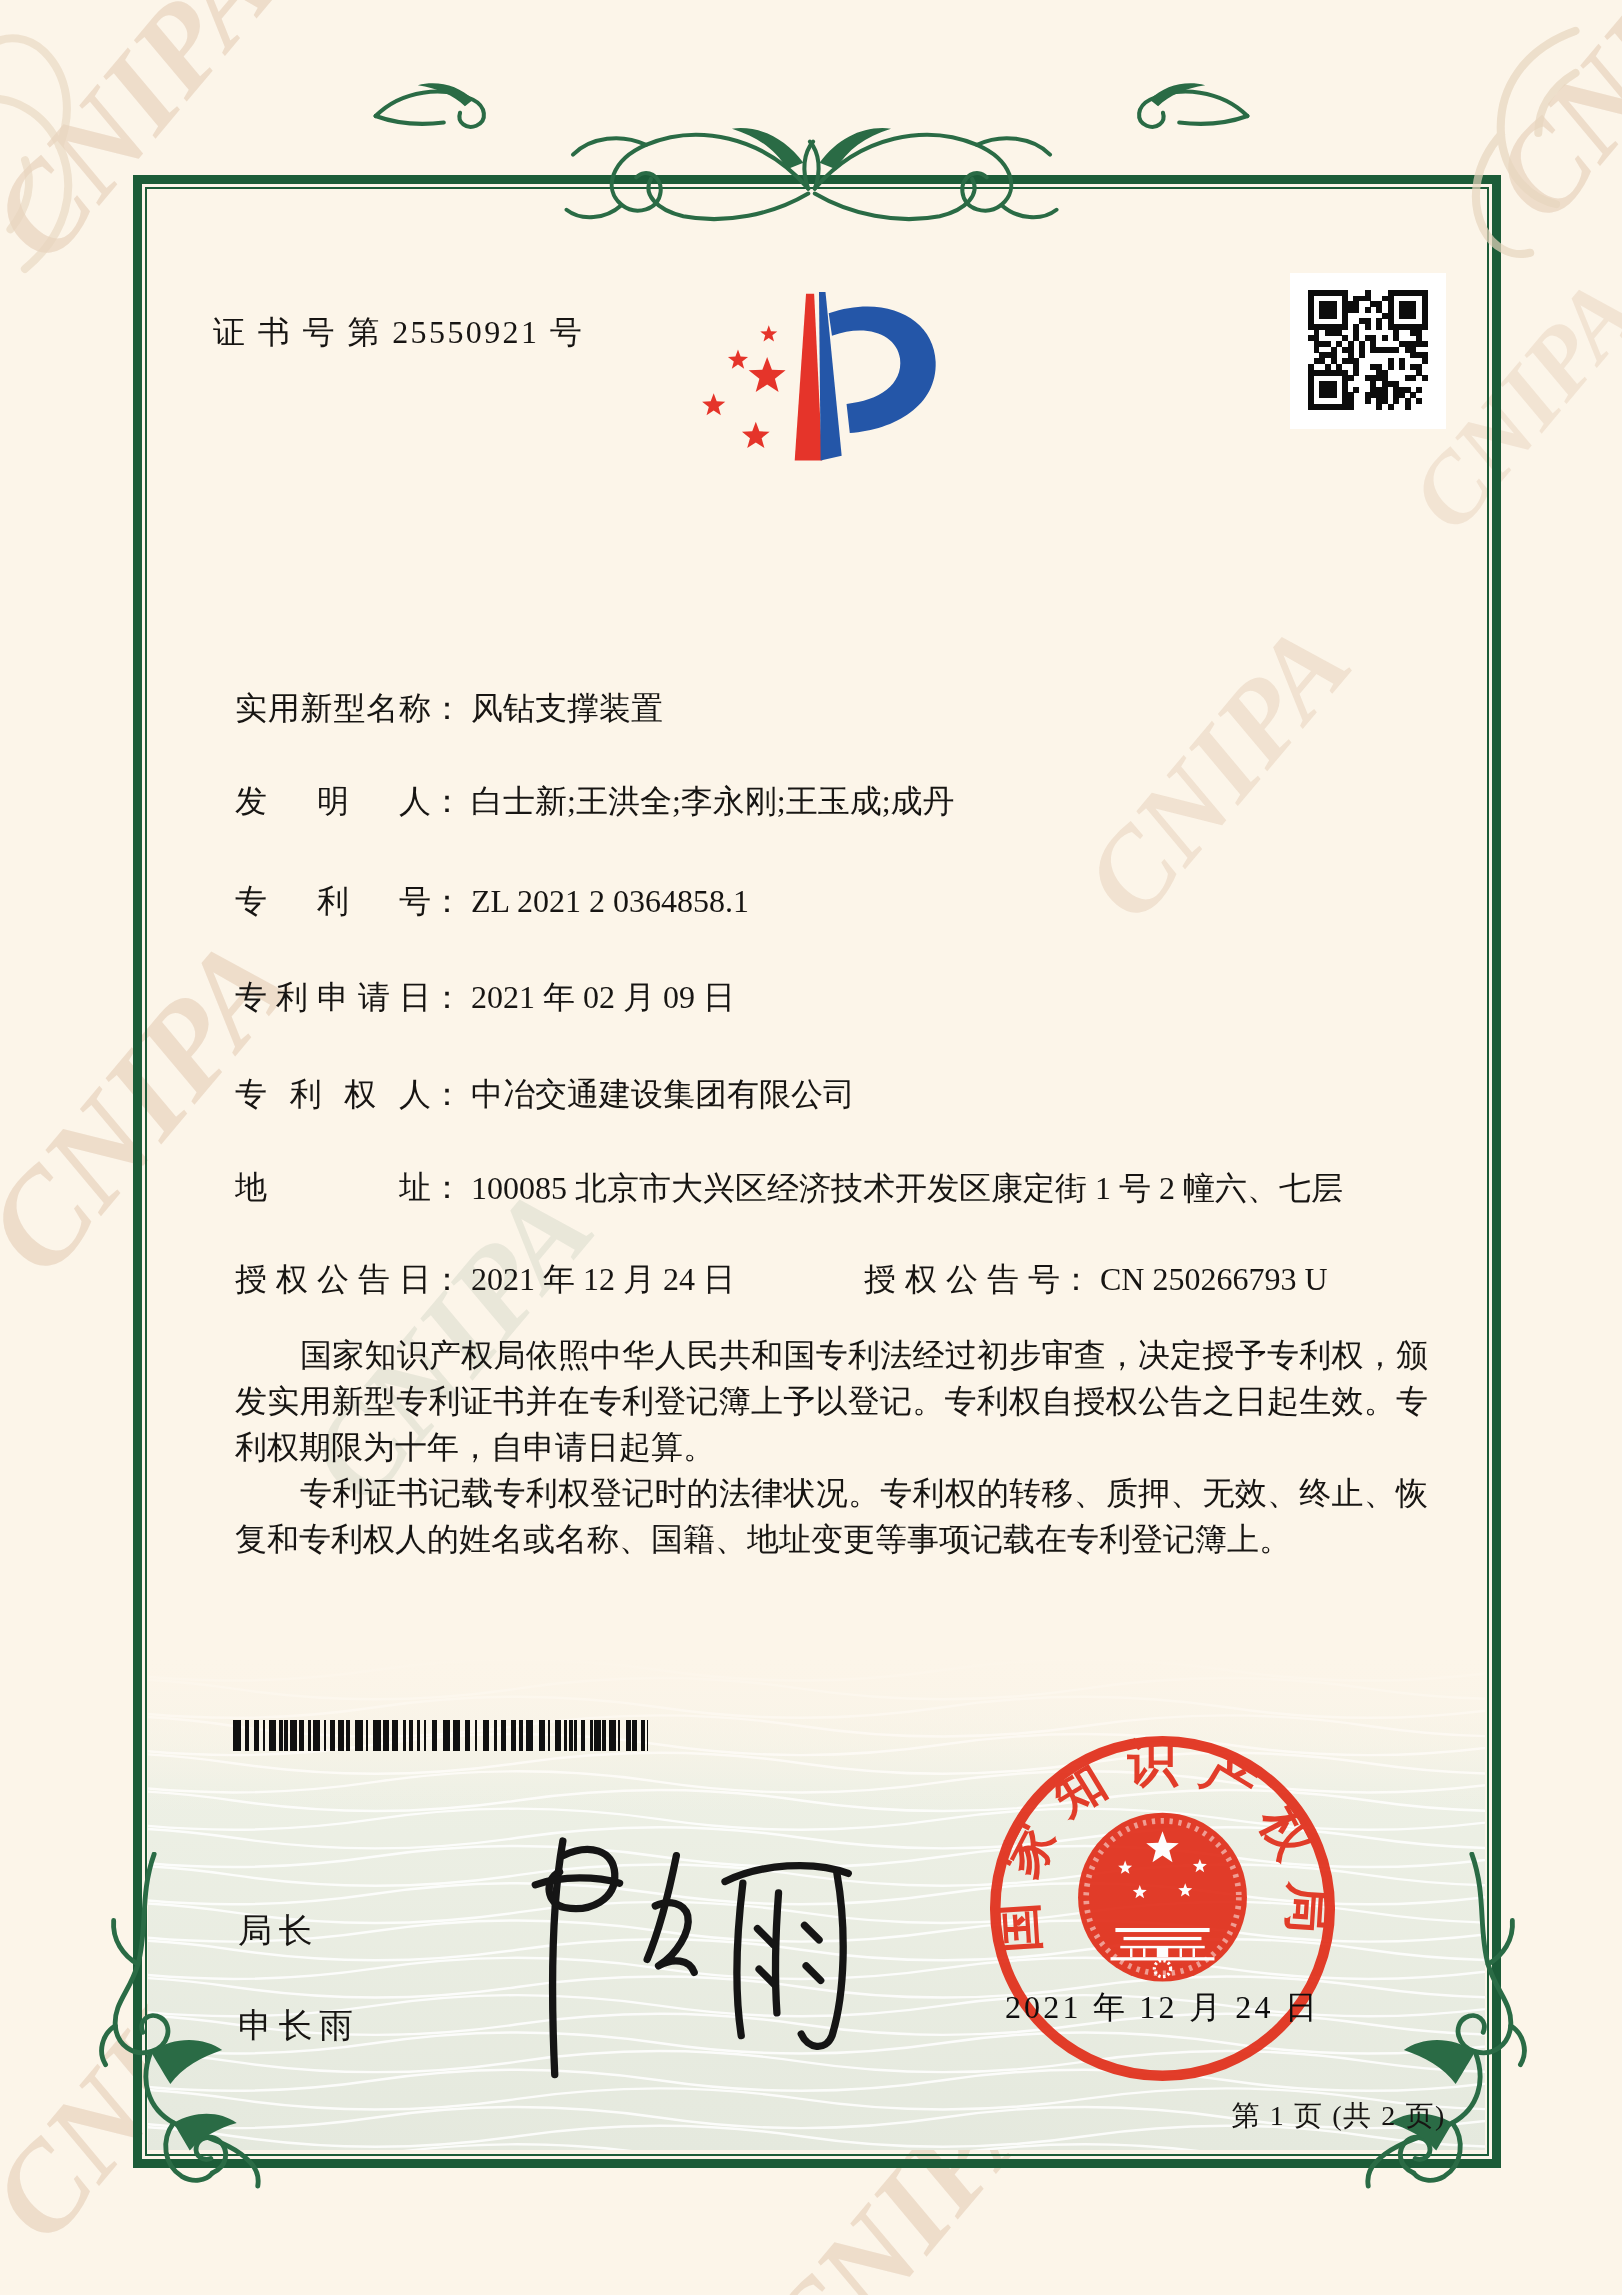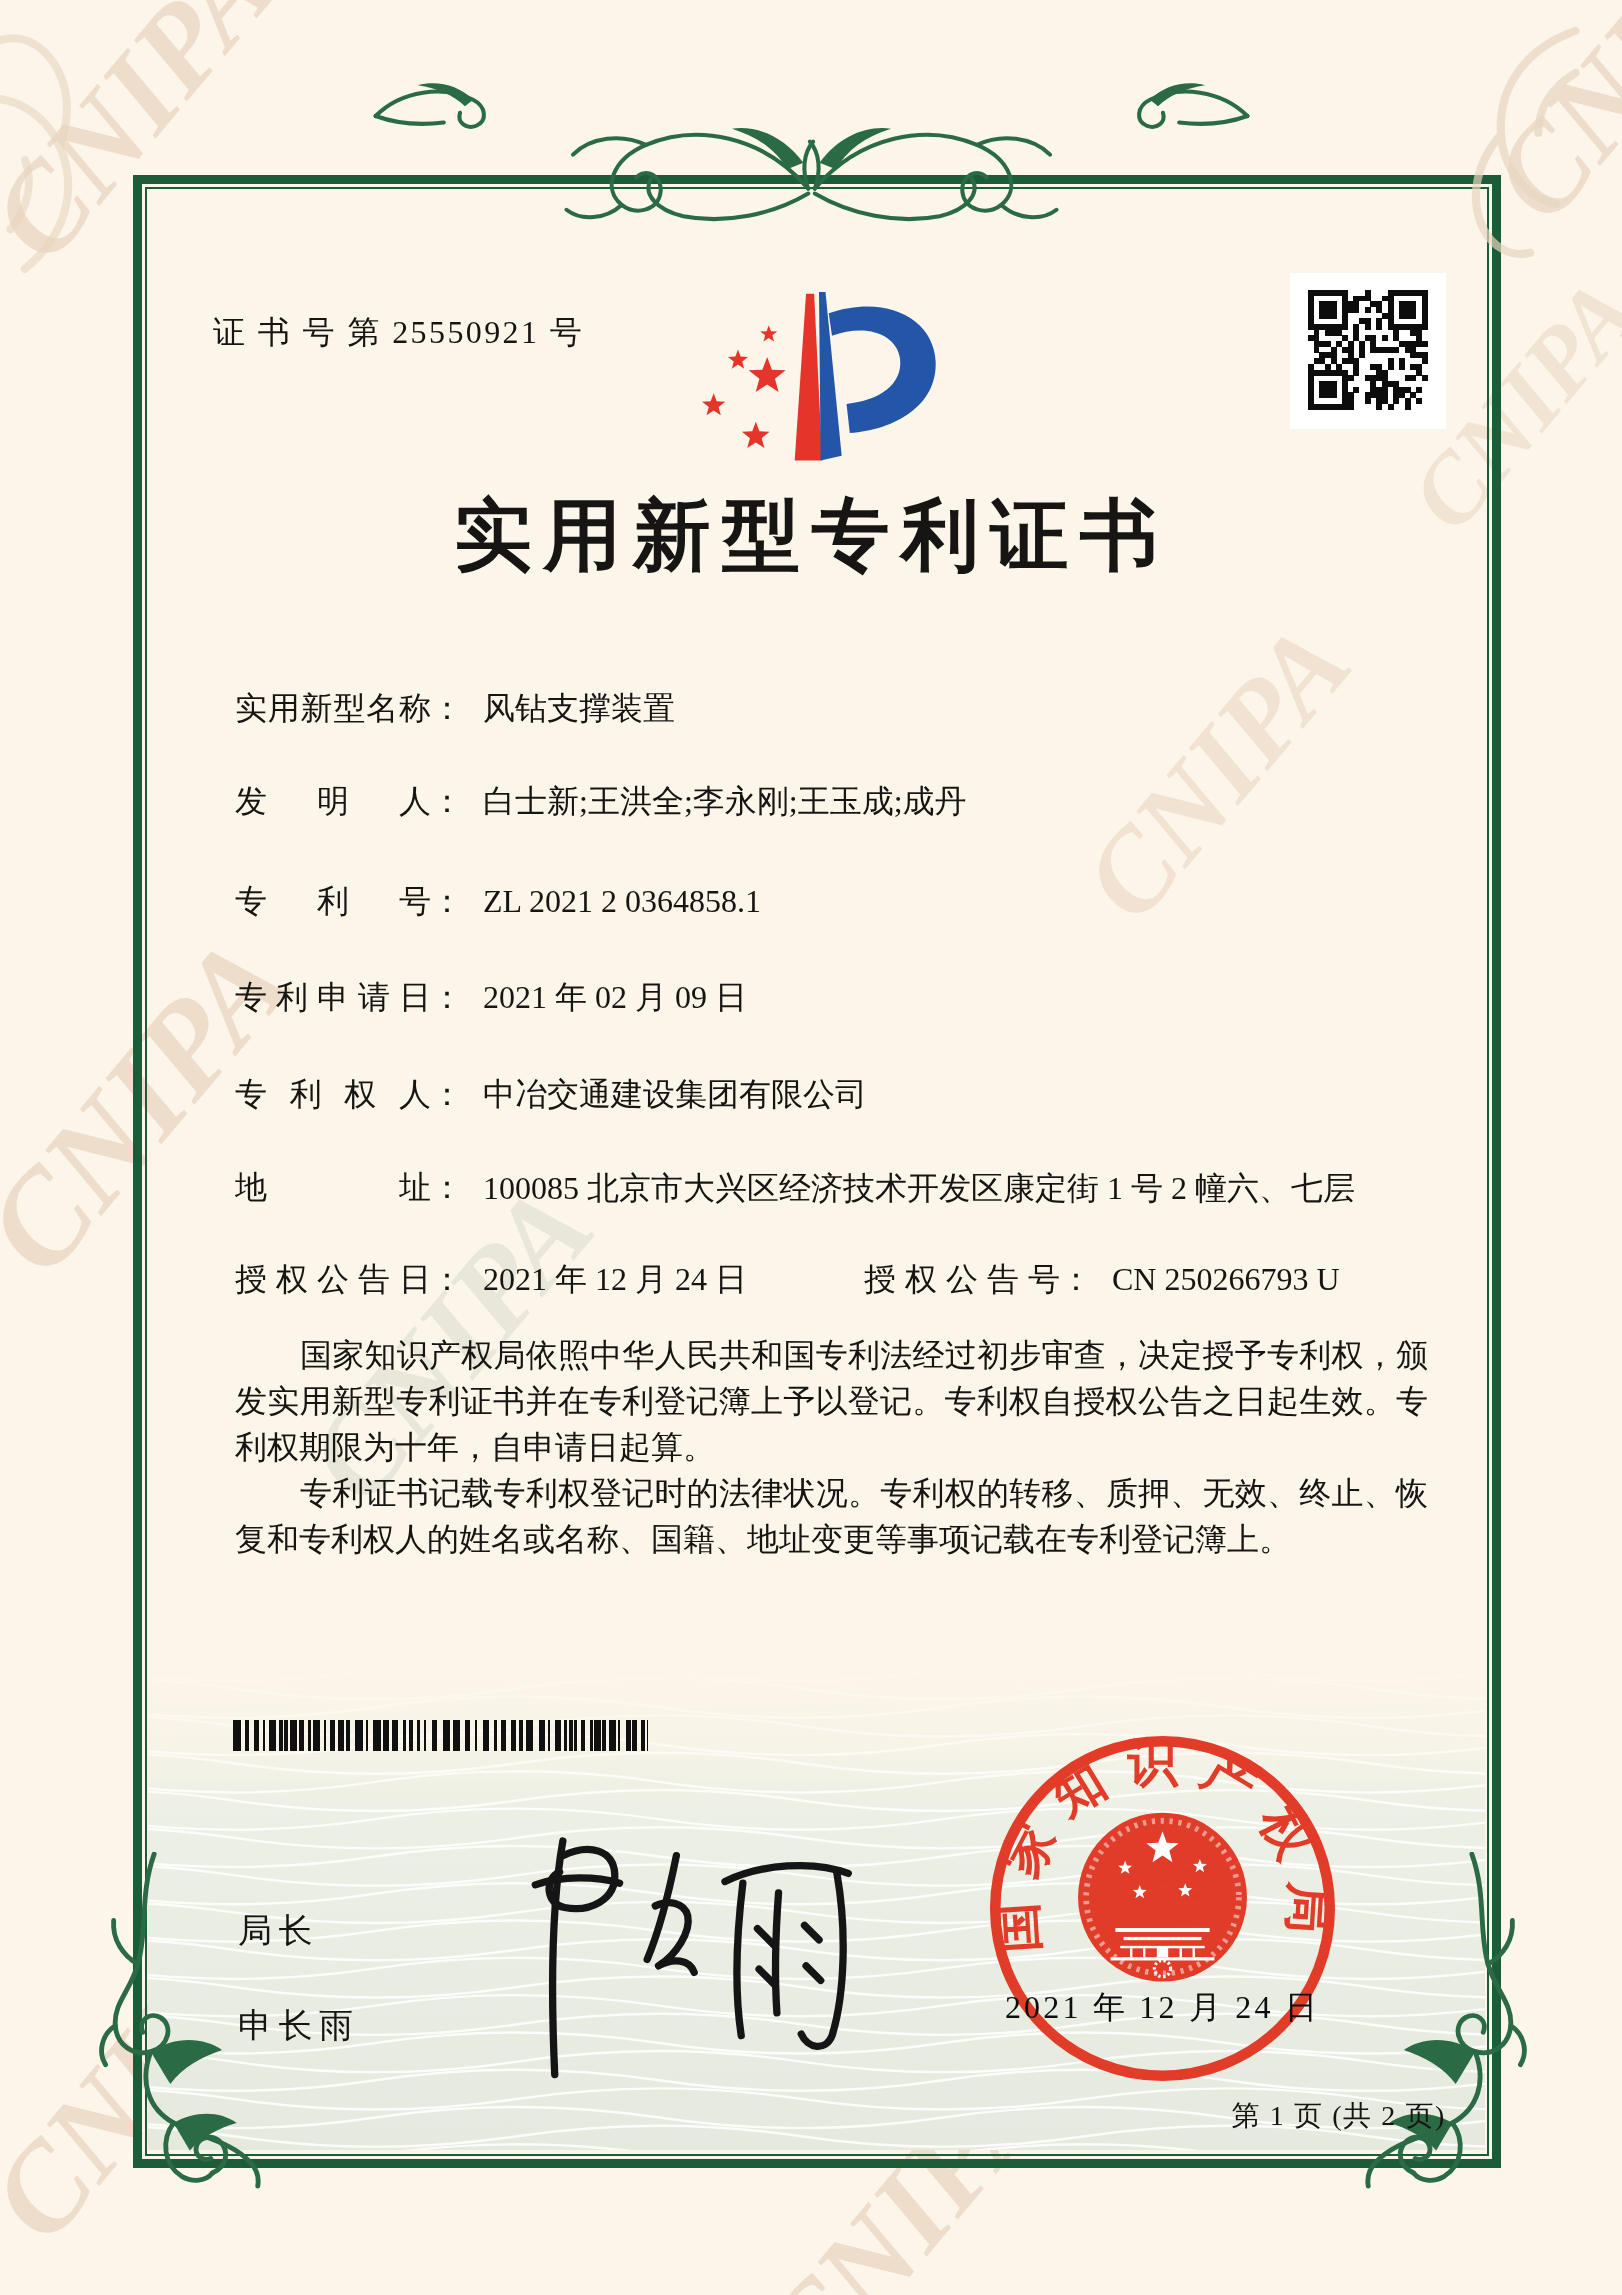--- a/index.html
+++ b/index.html
@@ -25,21 +25,21 @@
   
   .abs{position:absolute;z-index:3;}
   .cert-no{left:213px;top:311px;font-size:32px;letter-spacing:2.4px;}
   .logo{left:691px;top:261px;width:256px;height:208px;}
   .qr-bg{left:1290px;top:273px;width:156px;height:156px;background:#fff;}
   .qr{left:1308px;top:290px;width:119px;height:119px;background:#fff;}
   .qr i{position:absolute;width:5.7px;height:5.7px;background:#0c0c0c;}
   .title{left:0;top:484px;width:1623px;text-align:center;font-size:78px;font-weight:bold;letter-spacing:11.4px;}
   .field-row{left:235px;width:1193px;font-size:32px;line-height:41px;}
   .flabel{display:inline-flex;justify-content:space-between;width:196px;vertical-align:top;}
-  .fvalue{margin-left:20px;}
+  .fvalue{margin-left:8px;}
   .fvalue.wrap{display:inline-block;width:929px;line-height:42px;vertical-align:top;}
   .grant-group{position:absolute;top:0;white-space:nowrap;}
   .paras{left:235px;top:1332px;width:1193px;font-size:32px;line-height:46px;text-align:justify;}
   .paras p{margin:0;text-indent:65px;}
   .barcode{left:233px;top:1720px;width:418px;height:31px;font-size:0;white-space:nowrap;}
   .barcode i{display:inline-block;height:100%;}
   .barcode i.b{background:#101010;}
   .officer{font-family:"Liberation Sans","DejaVu Sans",sans-serif;font-size:34px;letter-spacing:6.5px;font-weight:500;}
   .officer.t{left:238px;top:1908px;}
   .officer.n{left:238px;top:2003px;}
@@ -399,21 +399,20 @@
       <i style="left:17px;top:114px"></i>
       <i style="left:23px;top:114px"></i>
       <i style="left:28px;top:114px"></i>
       <i style="left:34px;top:114px"></i>
       <i style="left:40px;top:114px"></i>
       <i style="left:68px;top:114px"></i>
       <i style="left:80px;top:114px"></i>
       <i style="left:97px;top:114px"></i>
     </div>
 
-  <div class="abs title">实用新型专利证书</div>
 
   <div class="abs field-row" style="top:688px">
     <span class="flabel">
         <span>实</span>
         <span>用</span>
         <span>新</span>
         <span>型</span>
         <span>名</span>
         <span>称</span>
       </span><span>：</span><span class="fvalue">风钻支撑装置</span>

